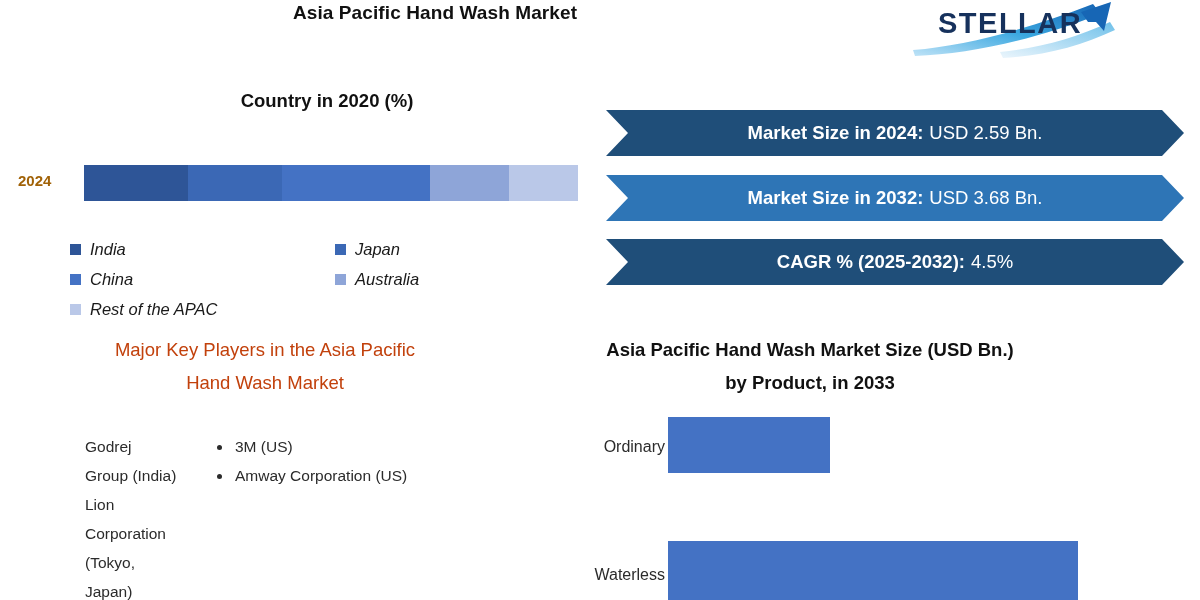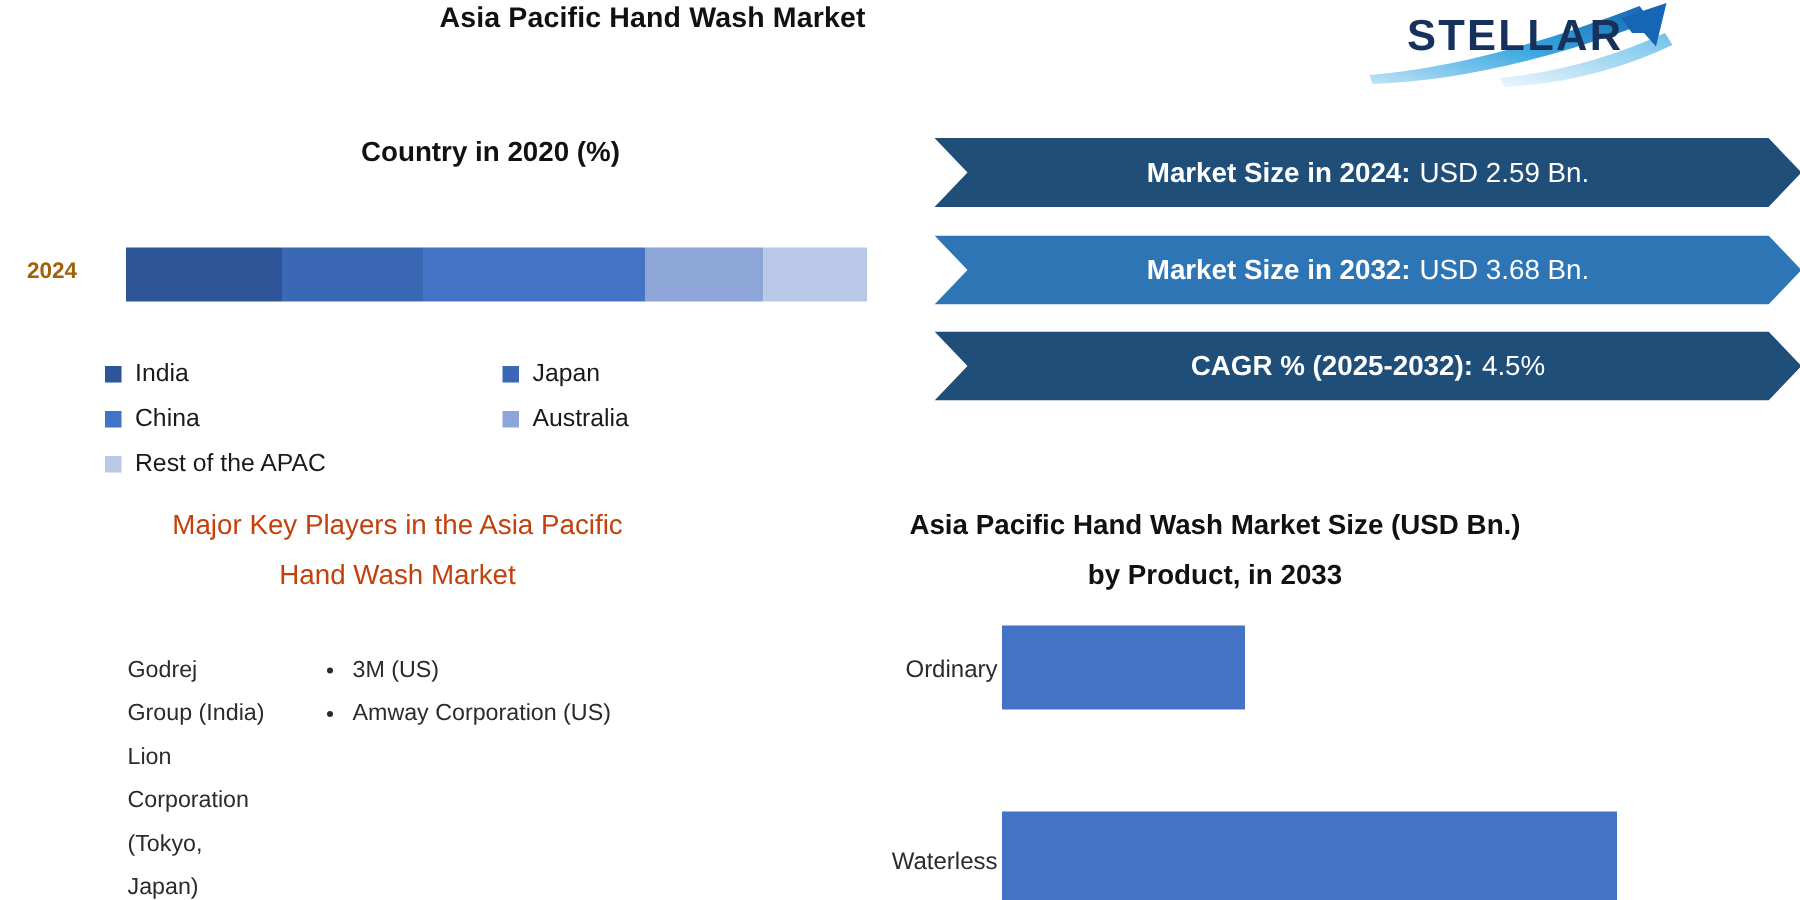--- a/index.html
+++ b/index.html
@@ -23,40 +23,40 @@
     font-size:18.5px;font-weight:bold;line-height:30px;color:#111;
   }
   .bar-year{
     position:absolute;left:18px;top:172px;font-size:15px;font-weight:bold;color:#a16207;
   }
   .stacked-bar{
     position:absolute;left:84px;top:165px;width:494px;height:36px;display:flex;
   }
   .stacked-bar .seg{height:100%;}
 
-  .legend{position:absolute;left:70px;top:234px;width:420px;}
+  .legend{position:absolute;left:70px;top:234px;width:420px;font-style:italic;}
   .legend-row{display:flex;height:30px;align-items:center;}
   .legend-item{display:flex;align-items:center;}
   .legend-item.c1{width:265px;}
   .legend-swatch{width:11px;height:11px;margin-right:9px;flex:none;}
   .legend-label{font-size:16.5px;color:#1a1a1a;line-height:1;}
 
   .players-title{
     position:absolute;left:20px;top:333px;width:490px;text-align:center;
     font-size:18.5px;font-weight:normal;line-height:33px;color:#c2410c;
   }
   .players-cols{position:absolute;left:20px;top:432px;width:500px;display:flex;}
   .players-col{font-size:15.5px;line-height:29px;color:#2b2b2b;}
   .players-col.left{width:180px;padding-left:65px;box-sizing:border-box;}
   .players-col.right{width:240px;padding-left:15px;box-sizing:border-box;}
   .players-col.right ul{margin:0;padding-left:18px;list-style:disc;}
   .players-col.right li{padding-left:2px;}
 
   
-  .banner{position:absolute;left:623px;width:578px;height:46px;}
+  .banner{position:absolute;left:606px;width:578px;height:46px;margin-top:18px;}
   .banner .shape{position:absolute;inset:0;}
   .banner .txt{
     position:absolute;inset:0;display:flex;align-items:center;justify-content:center;
     font-size:18.5px;color:#ffffff;white-space:nowrap;
   }
   .banner .txt b{font-weight:bold;margin-right:6px;}
   .banner .txt span{font-weight:normal;}
   #banner-1{top:92px;}
   #banner-2{top:157px;}
   #banner-3{top:221px;}

